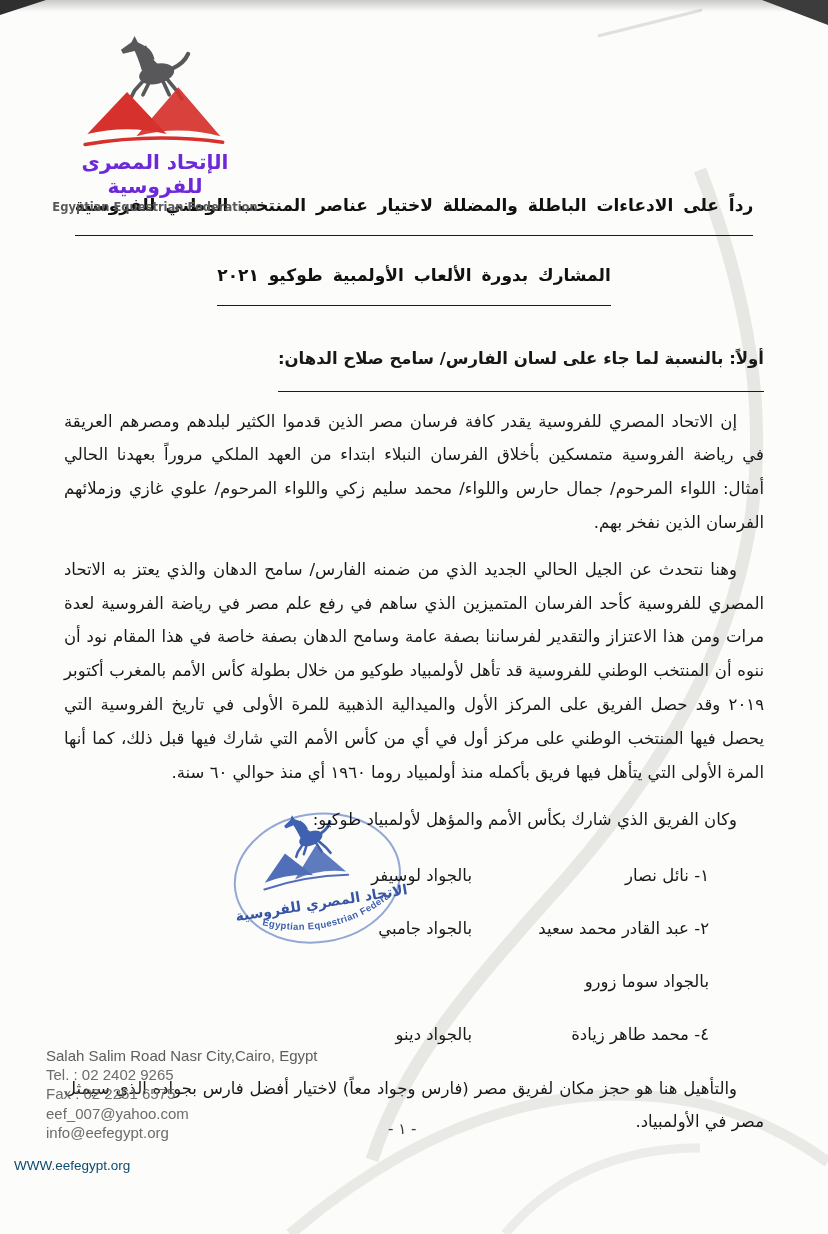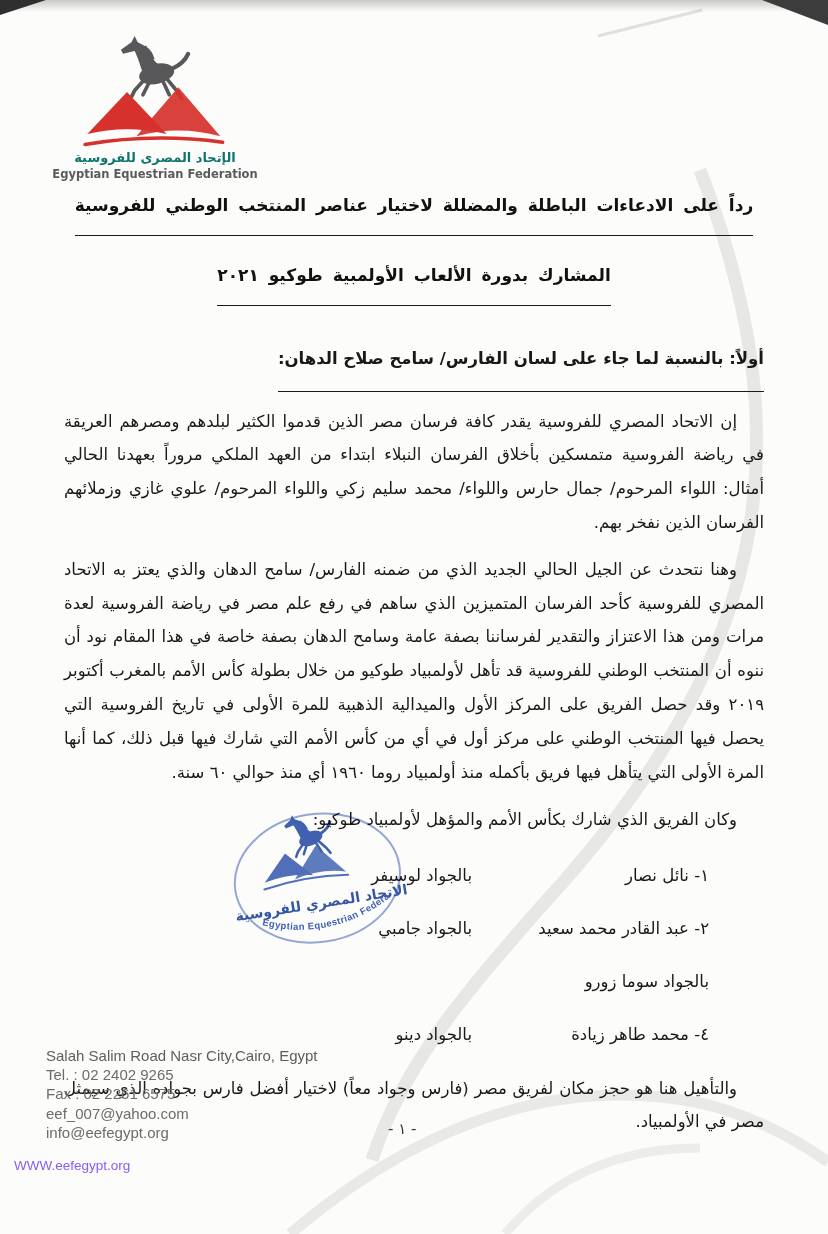--- a/index.html
+++ b/index.html
@@ -17,21 +17,21 @@
   .corner-tl { position:absolute; top:0; left:0; width:46px; height:15px;
     background:#2f2f2f; clip-path:polygon(0 0,100% 0,0 100%); z-index:3; }
   .corner-tr { position:absolute; top:0; right:0; width:66px; height:25px;
     background:#3c3c3c; clip-path:polygon(0 0,100% 0,100% 100%); z-index:3; }
 
   .watermark { position:absolute; inset:0; z-index:0; }
 
   
   .letterhead { position:absolute; top:36px; left:50px; width:210px; text-align:center; z-index:2; }
   .logo-mark { display:block; margin:0 auto 2px; }
-  .logo-ar { font-size:13px; font-weight:bold; color:#0f766e; letter-spacing:.5px; }
+  .logo-ar { font-size:20px; font-weight:bold; color:#6d28d9; letter-spacing:.5px; }
   .logo-en { font-size:11.5px; font-weight:bold; color:#5a5a5d; margin-top:2px; }
 
   
   .doc-main {
     position:absolute; top:188px; right:64px; left:64px; z-index:1;
     direction:rtl; text-align:justify;
     font-size:16.5px; line-height:2.05; color:#181818;
   }
   .title-row { text-align:center; margin-bottom:22px; }
   .title-line {
@@ -61,21 +61,21 @@
 
   
   .contact {
     position:absolute; left:46px; top:1046px; z-index:1;
     font-family:"Liberation Sans", sans-serif; font-size:15px;
     color:#6c6c6c; line-height:1.28;
   }
   .contact .addr { color:#5e5e5e; }
   .website {
     position:absolute; left:14px; top:1158px; z-index:1;
-    font-family:"Liberation Sans", sans-serif; font-size:13.5px; color:#8b5cf6;
+    font-family:"Liberation Sans", sans-serif; font-size:13.5px; color:#0c4a6e;
   }
   .page-number {
     position:absolute; left:388px; top:1120px; z-index:1;
     font-size:15px; color:#3d3d3d;
   }
 </style>
 </head>
 <body>
 
 <svg width="0" height="0" style="position:absolute" aria-hidden="true">

